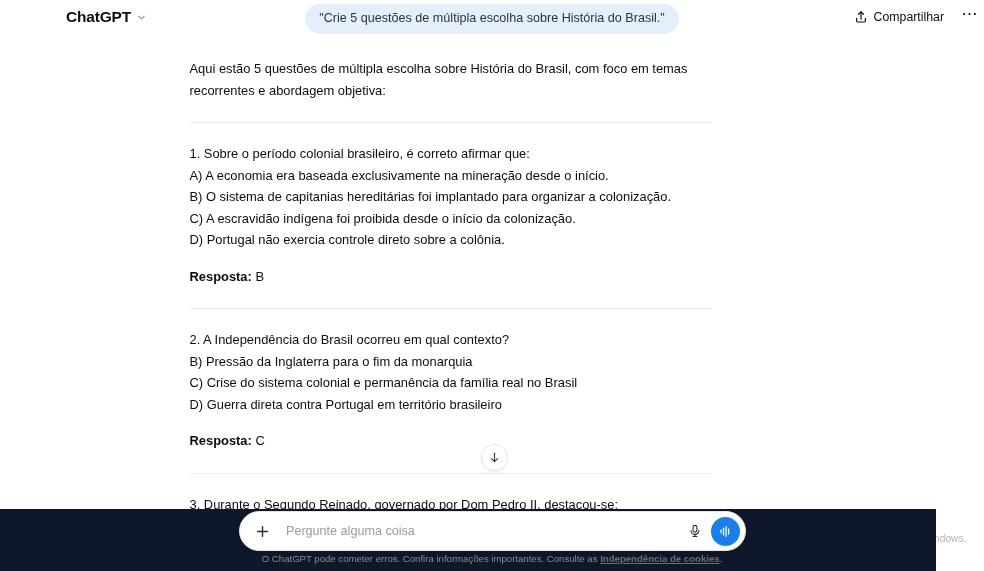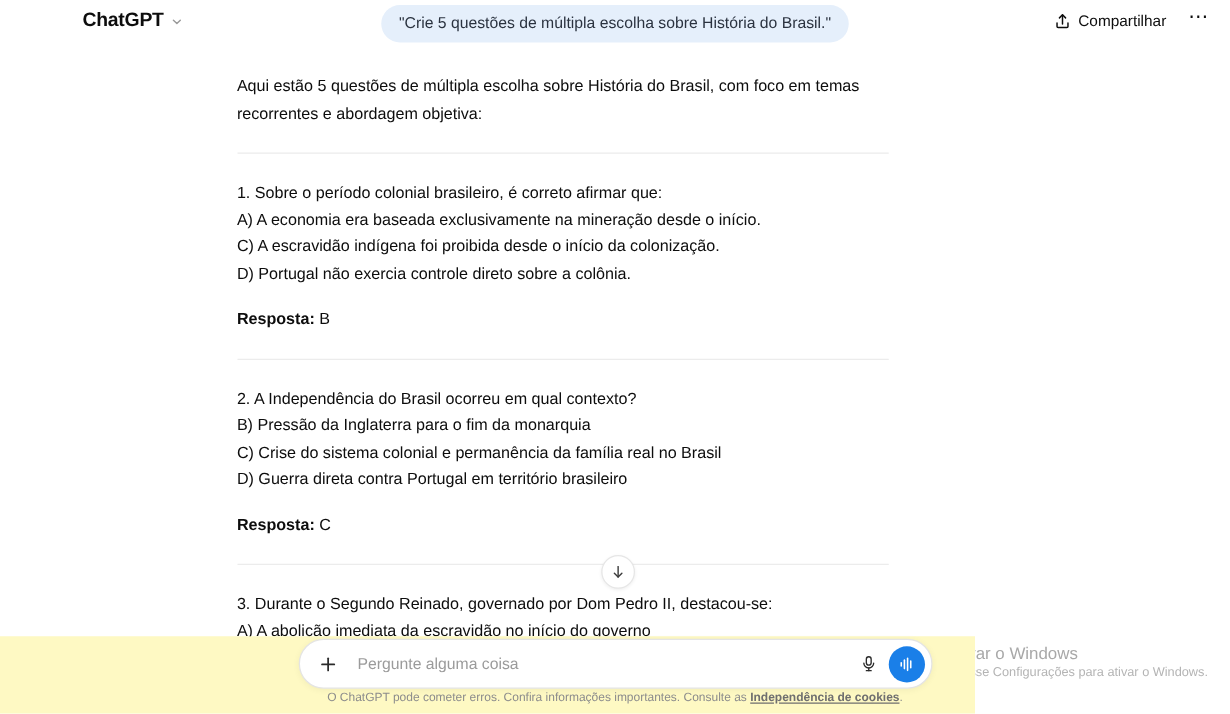--- a/index.html
+++ b/index.html
@@ -67,21 +67,21 @@
     padding: 6px 14px 7px;
     border-radius: 16px;
     white-space: nowrap;
     max-width: 560px;
     overflow: hidden;
     text-overflow: ellipsis;
   }
 
   .topbar-right {
     position: absolute;
-    right: 12px;
+    right: 1px;
     top: 0;
     height: 34px;
     display: flex;
     align-items: center;
     gap: 4px;
   }
   .share-btn {
     display: flex;
     align-items: center;
     gap: 6px;
@@ -174,23 +174,23 @@
     z-index: 30;
     box-sizing: border-box;
   }
   .scroll-btn svg { width: 13px; height: 13px; color: #3c3c3c; display:block; }
 
   
   .composer-zone {
     position: absolute;
     left: 0;
     bottom: 0;
-    width: 780px;
+    width: 936px;
     height: 62px;
-    background: #fef9c3;
+    background: #0f172a;
     z-index: 35;
   }
   .composer {
     position: absolute;
     left: 239px;
     top: 2px;
     width: 507px;
     height: 40px;
     background: #ffffff;
     border: 1px solid #e4e4e4;
@@ -322,20 +322,21 @@
 <div class="thread">
   <div class="thread-inner">
 
     <p class="msg-text intro">Aqui estão 5 questões de múltipla escolha sobre História do Brasil, com foco em temas recorrentes e abordagem objetiva:</p>
 
     <hr class="sep">
 
     <div class="q-block">
       <p class="q-title">1. Sobre o período colonial brasileiro, é correto afirmar que:</p>
       <p class="q-opt">A) A economia era baseada exclusivamente na mineração desde o início.</p>
+      <p class="q-opt">B) O sistema de capitanias hereditárias foi implantado para organizar a colonização.</p>
       <p class="q-opt">C) A escravidão indígena foi proibida desde o início da colonização.</p>
       <p class="q-opt">D) Portugal não exercia controle direto sobre a colônia.</p>
       <p class="q-answer"><b>Resposta:</b> <span>B</span></p>
     </div>
 
     <hr class="sep">
 
     <div class="q-block">
       <p class="q-title">2. A Independência do Brasil ocorreu em qual contexto?</p>
       <p class="q-opt">B) Pressão da Inglaterra para o fim da monarquia</p>

